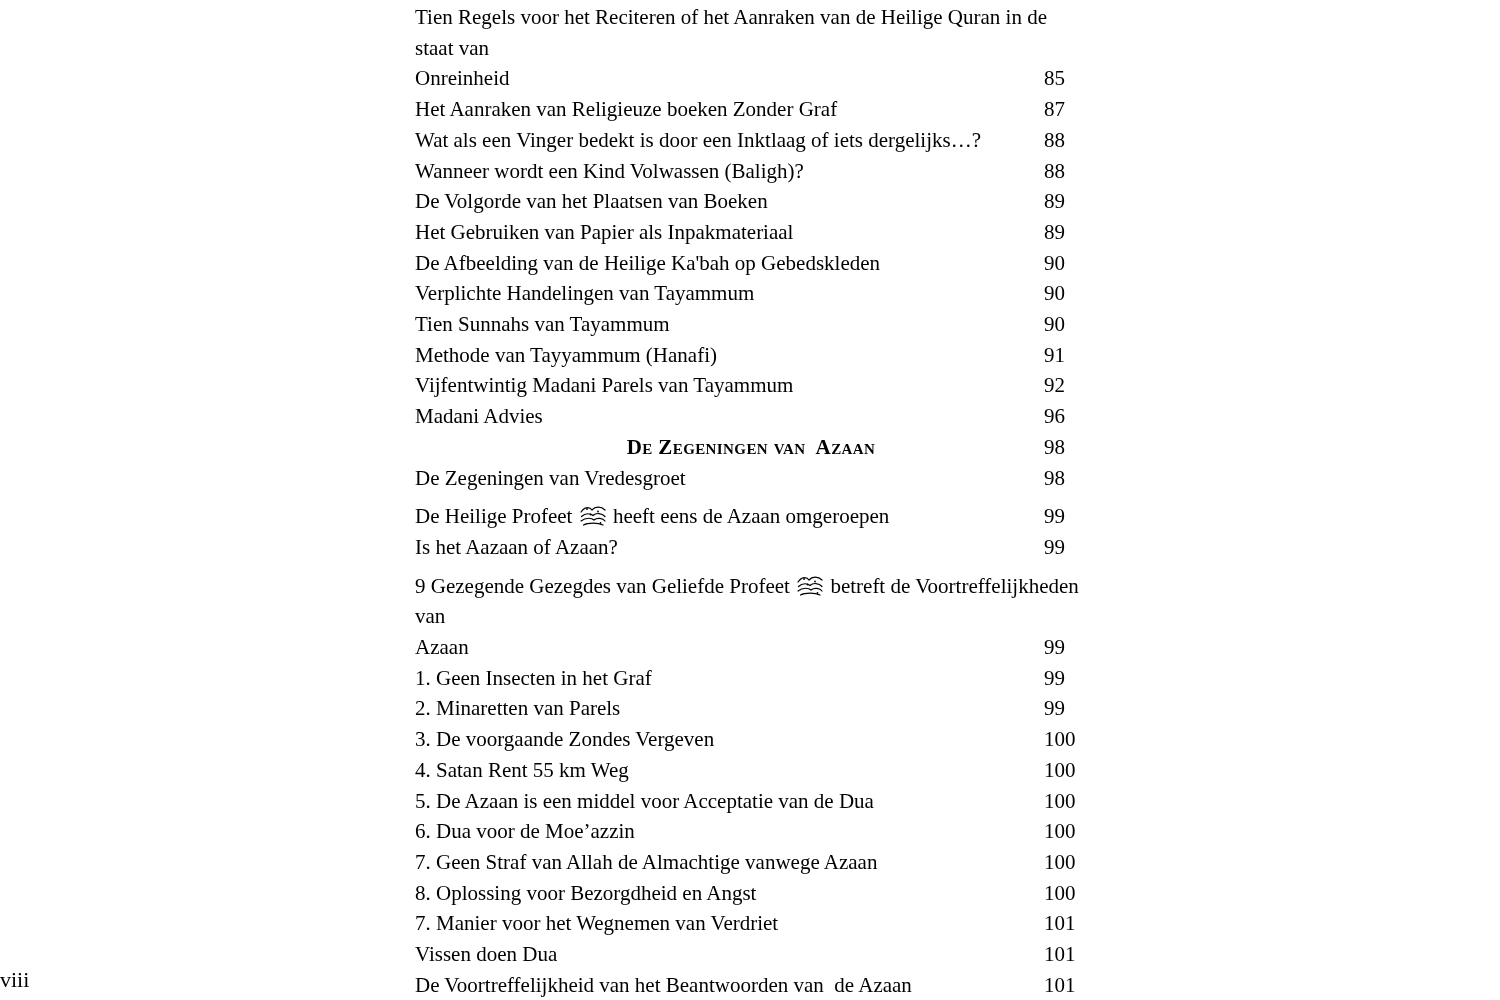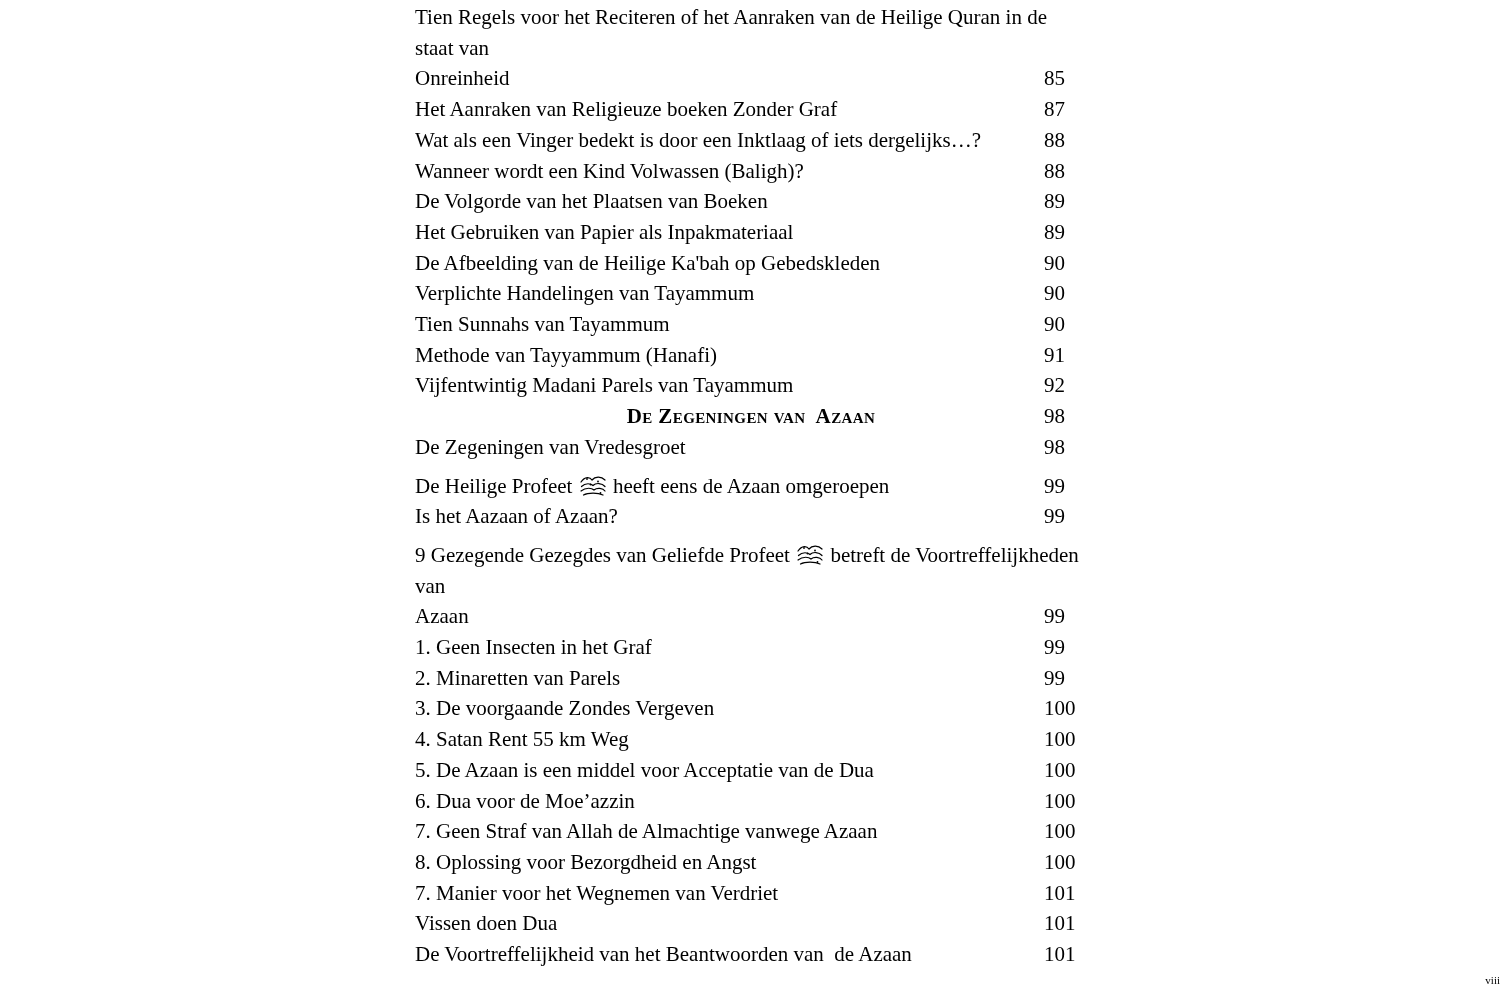--- a/index.html
+++ b/index.html
@@ -58,22 +58,22 @@
   .saw svg {
     display: block;
     width: 30px;
     height: 24px;
   }
   .footer {
     position: absolute;
     left: 0;
     right: 0;
     top: 969px;
-    text-align: right;
-    font-size: 11px;
+    text-align: left;
+    font-size: 22px;
     line-height: 22px;
   }
 </style>
 </head>
 <body>
 
 <div class="toc">
     <div class="row">
       <span class="title">Tien Regels voor het Reciteren of het Aanraken van de Heilige Quran in de staat van
 Onreinheid</span>
@@ -111,20 +111,24 @@
       <span class="title">Tien Sunnahs van Tayammum</span>
       <span class="page">90</span>
     </div>
     <div class="row">
       <span class="title">Methode van Tayyammum (Hanafi)</span>
       <span class="page">91</span>
     </div>
     <div class="row">
       <span class="title">Vijfentwintig Madani Parels van Tayammum</span>
       <span class="page">92</span>
+    </div>
+    <div class="row">
+      <span class="title">Madani Advies</span>
+      <span class="page">96</span>
     </div>
     <div class="row header">
       <span class="title">De Zegeningen van  Azaan</span>
       <span class="page">98</span>
     </div>
     <div class="row">
       <span class="title">De Zegeningen van Vredesgroet</span>
       <span class="page">98</span>
     </div>
     <div class="row spaced">

